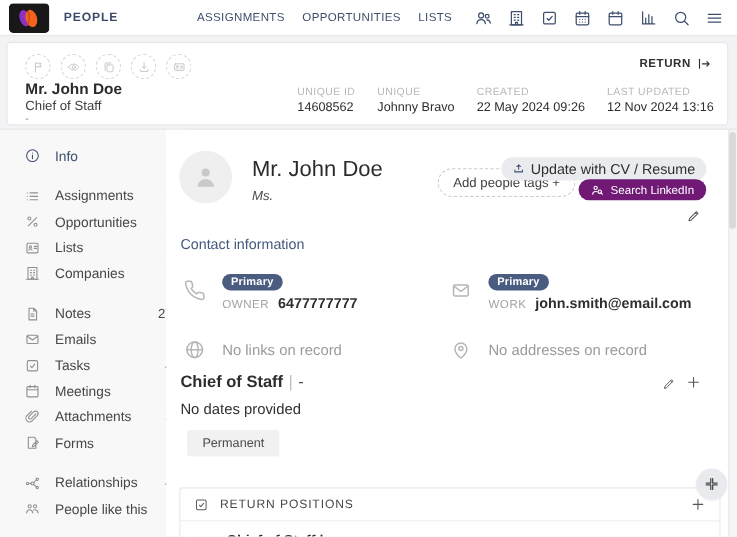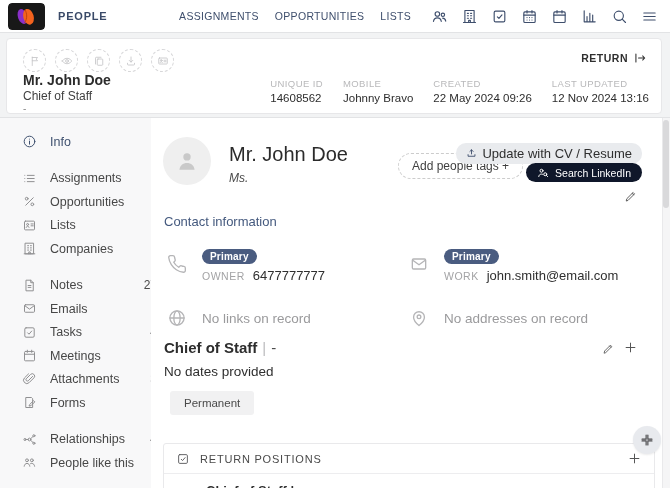--- a/index.html
+++ b/index.html
@@ -48,33 +48,33 @@
   .scroll-thumb{position:absolute;right:1px;top:2px;width:6px;height:88px;border-radius:3px;background:#d9d9db;}
 
   
   .avatar{position:absolute;left:12px;top:19px;width:48px;height:48px;border-radius:50%;background:#efefef;display:flex;align-items:center;justify-content:center;color:#c9c9c9;}
   .avatar span{width:26px;height:26px;display:block;}
   .profile-name{position:absolute;left:78px;top:25px;font-size:20px;font-weight:500;color:#2b2b2b;}
   .profile-salutation{position:absolute;left:78px;top:53px;font-size:12px;font-style:italic;color:#4c4c4c;}
   .add-tags-btn{position:absolute;left:247px;top:35px;border:1px dashed #cccccc;border-radius:14px;background:#fff;padding:5px 13px;font-family:inherit;font-size:12px;color:#3f3f3f;cursor:pointer;white-space:nowrap;}
   .update-cv-btn{position:absolute;right:20px;top:25px;display:flex;align-items:center;gap:5px;background:#e9ebee;border:none;border-radius:10px;padding:3px 10px;font-family:inherit;font-size:13px;color:#2f2f2f;cursor:pointer;white-space:nowrap;}
   .update-cv-btn .bic{width:11px;height:11px;color:#3e4e6c;}
-  .linkedin-btn{position:absolute;right:20px;top:45px;display:flex;align-items:center;gap:6px;background:#0f172a;border:none;border-radius:10px;padding:3.5px 11px;font-family:inherit;font-size:10.5px;color:#fff;cursor:pointer;white-space:nowrap;}
+  .linkedin-btn{position:absolute;right:20px;top:45px;display:flex;align-items:center;gap:6px;background:#701a75;border:none;border-radius:10px;padding:3.5px 11px;font-family:inherit;font-size:10.5px;color:#fff;cursor:pointer;white-space:nowrap;}
   .linkedin-btn .bic{width:12px;height:12px;color:#fff;}
   .edit-profile{position:absolute;right:24px;top:71px;width:14px;height:14px;color:#555;cursor:pointer;}
 
   .contact-heading{position:absolute;left:13px;top:96px;font-size:13px;color:#44597e;}
 
   .c-row{position:absolute;display:flex;align-items:flex-start;}
   .c-icon{width:20px;height:20px;color:#b5b5b7;flex:0 0 auto;margin-top:8px;}
   .c-body{margin-left:15px;}
   .badge{display:inline-block;background:#4a5c80;color:#fff;font-size:10px;font-weight:bold;padding:2px 8px;border-radius:8px;letter-spacing:.2px;}
   .c-line{margin-top:4px;display:flex;align-items:baseline;gap:8px;}
   .c-label{font-size:10.5px;letter-spacing:.5px;color:#a3a3a5;}
-  .c-value{font-size:13px;color:#2f2f2f;}
+  .c-value{font-size:13px;color:#2f2f2f;font-weight:bold;}
   .empty-row{position:absolute;display:flex;align-items:center;gap:15px;color:#9a9a9c;}
   .empty-row .c-icon{margin-top:0;}
   .empty-text{font-size:13.5px;}
 
   .pos-title{position:absolute;left:13px;top:221px;font-size:15px;font-weight:bold;color:#2d2d2d;}
   .pos-sep{color:#bcbcbe;font-weight:normal;padding:0 5px;}
   .pos-company{color:#4c4c4c;font-weight:normal;}
   .pos-edit{position:absolute;right:47px;top:224px;width:13px;height:13px;color:#555;cursor:pointer;}
   .pos-add{position:absolute;right:24px;top:222px;width:15px;height:15px;color:#555;cursor:pointer;}
   .pos-dates{position:absolute;left:13px;top:246px;font-size:13.5px;color:#2f2f2f;}
@@ -220,21 +220,21 @@
             <path d="M5 5v14M9.5 12H20M16.5 8.5L20 12l-3.5 3.5"></path>
           </svg>
         </span>
     </button>
     <div class="record-meta">
         <div class="meta-col">
           <span class="meta-label">UNIQUE ID</span>
           <span class="meta-value">14608562</span>
         </div>
         <div class="meta-col">
-          <span class="meta-label">MOBILE</span>
+          <span class="meta-label">UNIQUE</span>
           <span class="meta-value">Johnny Bravo</span>
         </div>
         <div class="meta-col">
           <span class="meta-label">CREATED</span>
           <span class="meta-value">22 May 2024 09:26</span>
         </div>
         <div class="meta-col">
           <span class="meta-label">LAST UPDATED</span>
           <span class="meta-value">12 Nov 2024 13:16</span>
         </div>

